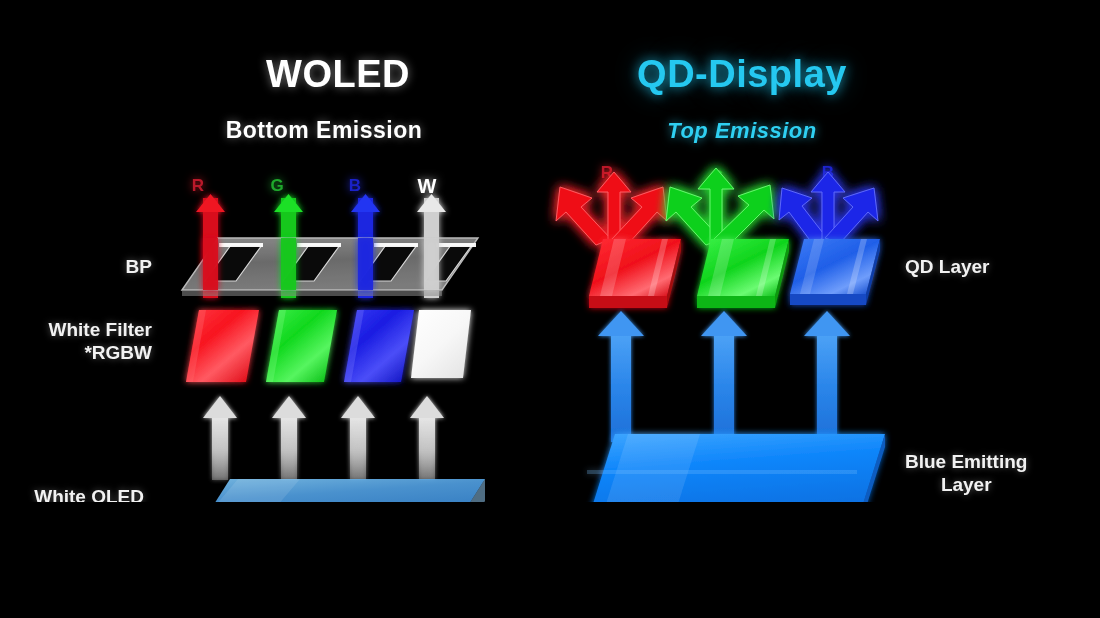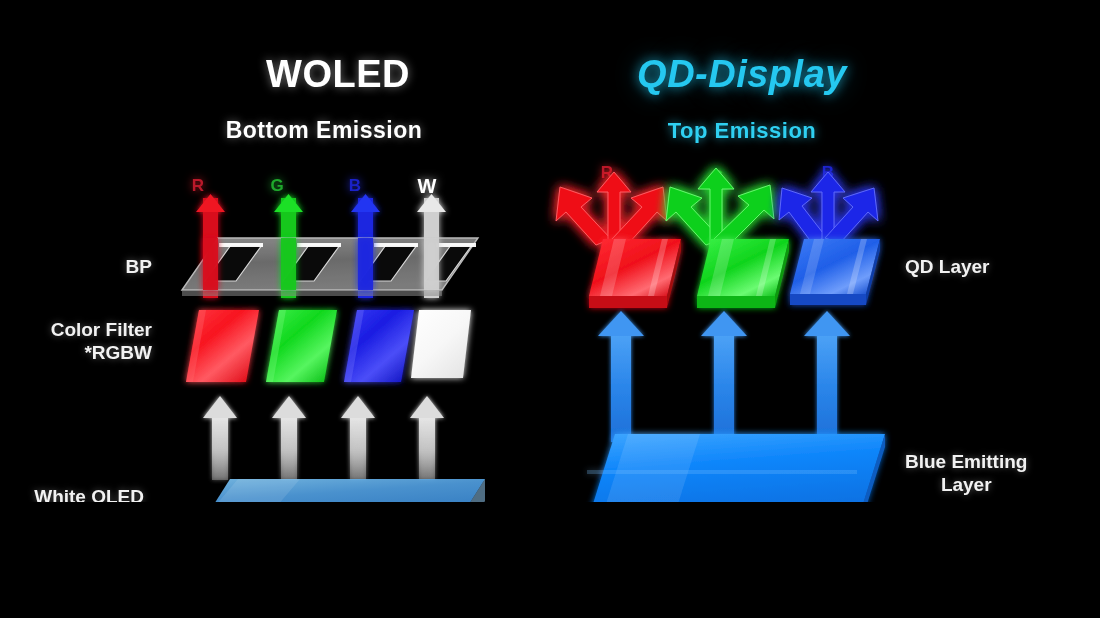--- a/index.html
+++ b/index.html
@@ -35,37 +35,37 @@
     font-size: 38px;
     color: #ffffff;
     text-shadow: 0 0 10px rgba(255,255,255,0.45);
   }
   #title-qd {
     left: 742px;
     top: 53px;
     font-size: 38px;
     color: #25c8f0;
     text-shadow: 0 0 12px rgba(37,200,240,0.75), 0 0 26px rgba(37,200,240,0.35);
-    font-style: italic;
   }
   #sub-bottom {
     left: 324px;
     top: 117px;
     font-size: 23px;
     color: #ffffff;
     font-weight: bold;
     text-shadow: 0 0 8px rgba(255,255,255,0.4);
   }
   #sub-top {
     left: 742px;
     top: 118px;
     font-size: 22px;
     color: #2fd0f2;
     font-weight: bold;
     text-shadow: 0 0 10px rgba(47,208,242,0.7);
+    font-style: italic;
   }
 
   
   .caption {
     position: absolute;
     color: #f2f2f2;
     font-size: 19px;
     font-weight: bold;
     line-height: 1.22;
     white-space: pre-line;
@@ -99,21 +99,21 @@
 <body>
 
 <div id="stage">
 
   <div class="title" id="title-woled">WOLED</div>
   <div class="title" id="title-qd">QD-Display</div>
   <div class="title" id="sub-bottom">Bottom Emission</div>
   <div class="title" id="sub-top">Top Emission</div>
 
   <div class="caption right-al" id="cap-bp-left">BP</div>
-  <div class="caption right-al" id="cap-colorfilter">Color Filter
+  <div class="caption right-al" id="cap-colorfilter">White Filter
 *RGBW</div>
   <div class="caption right-al" id="cap-whiteoled">White OLED
 Layer</div>
 
   <div class="caption" id="cap-qdlayer">QD Layer</div>
   <div class="caption" id="cap-blueemit">Blue Emitting
 Layer</div>
   <div class="caption" id="cap-bp-right">BP</div>
 
   <div class="chlabel ch-r" style="left:198px; top:176px;">R</div>

